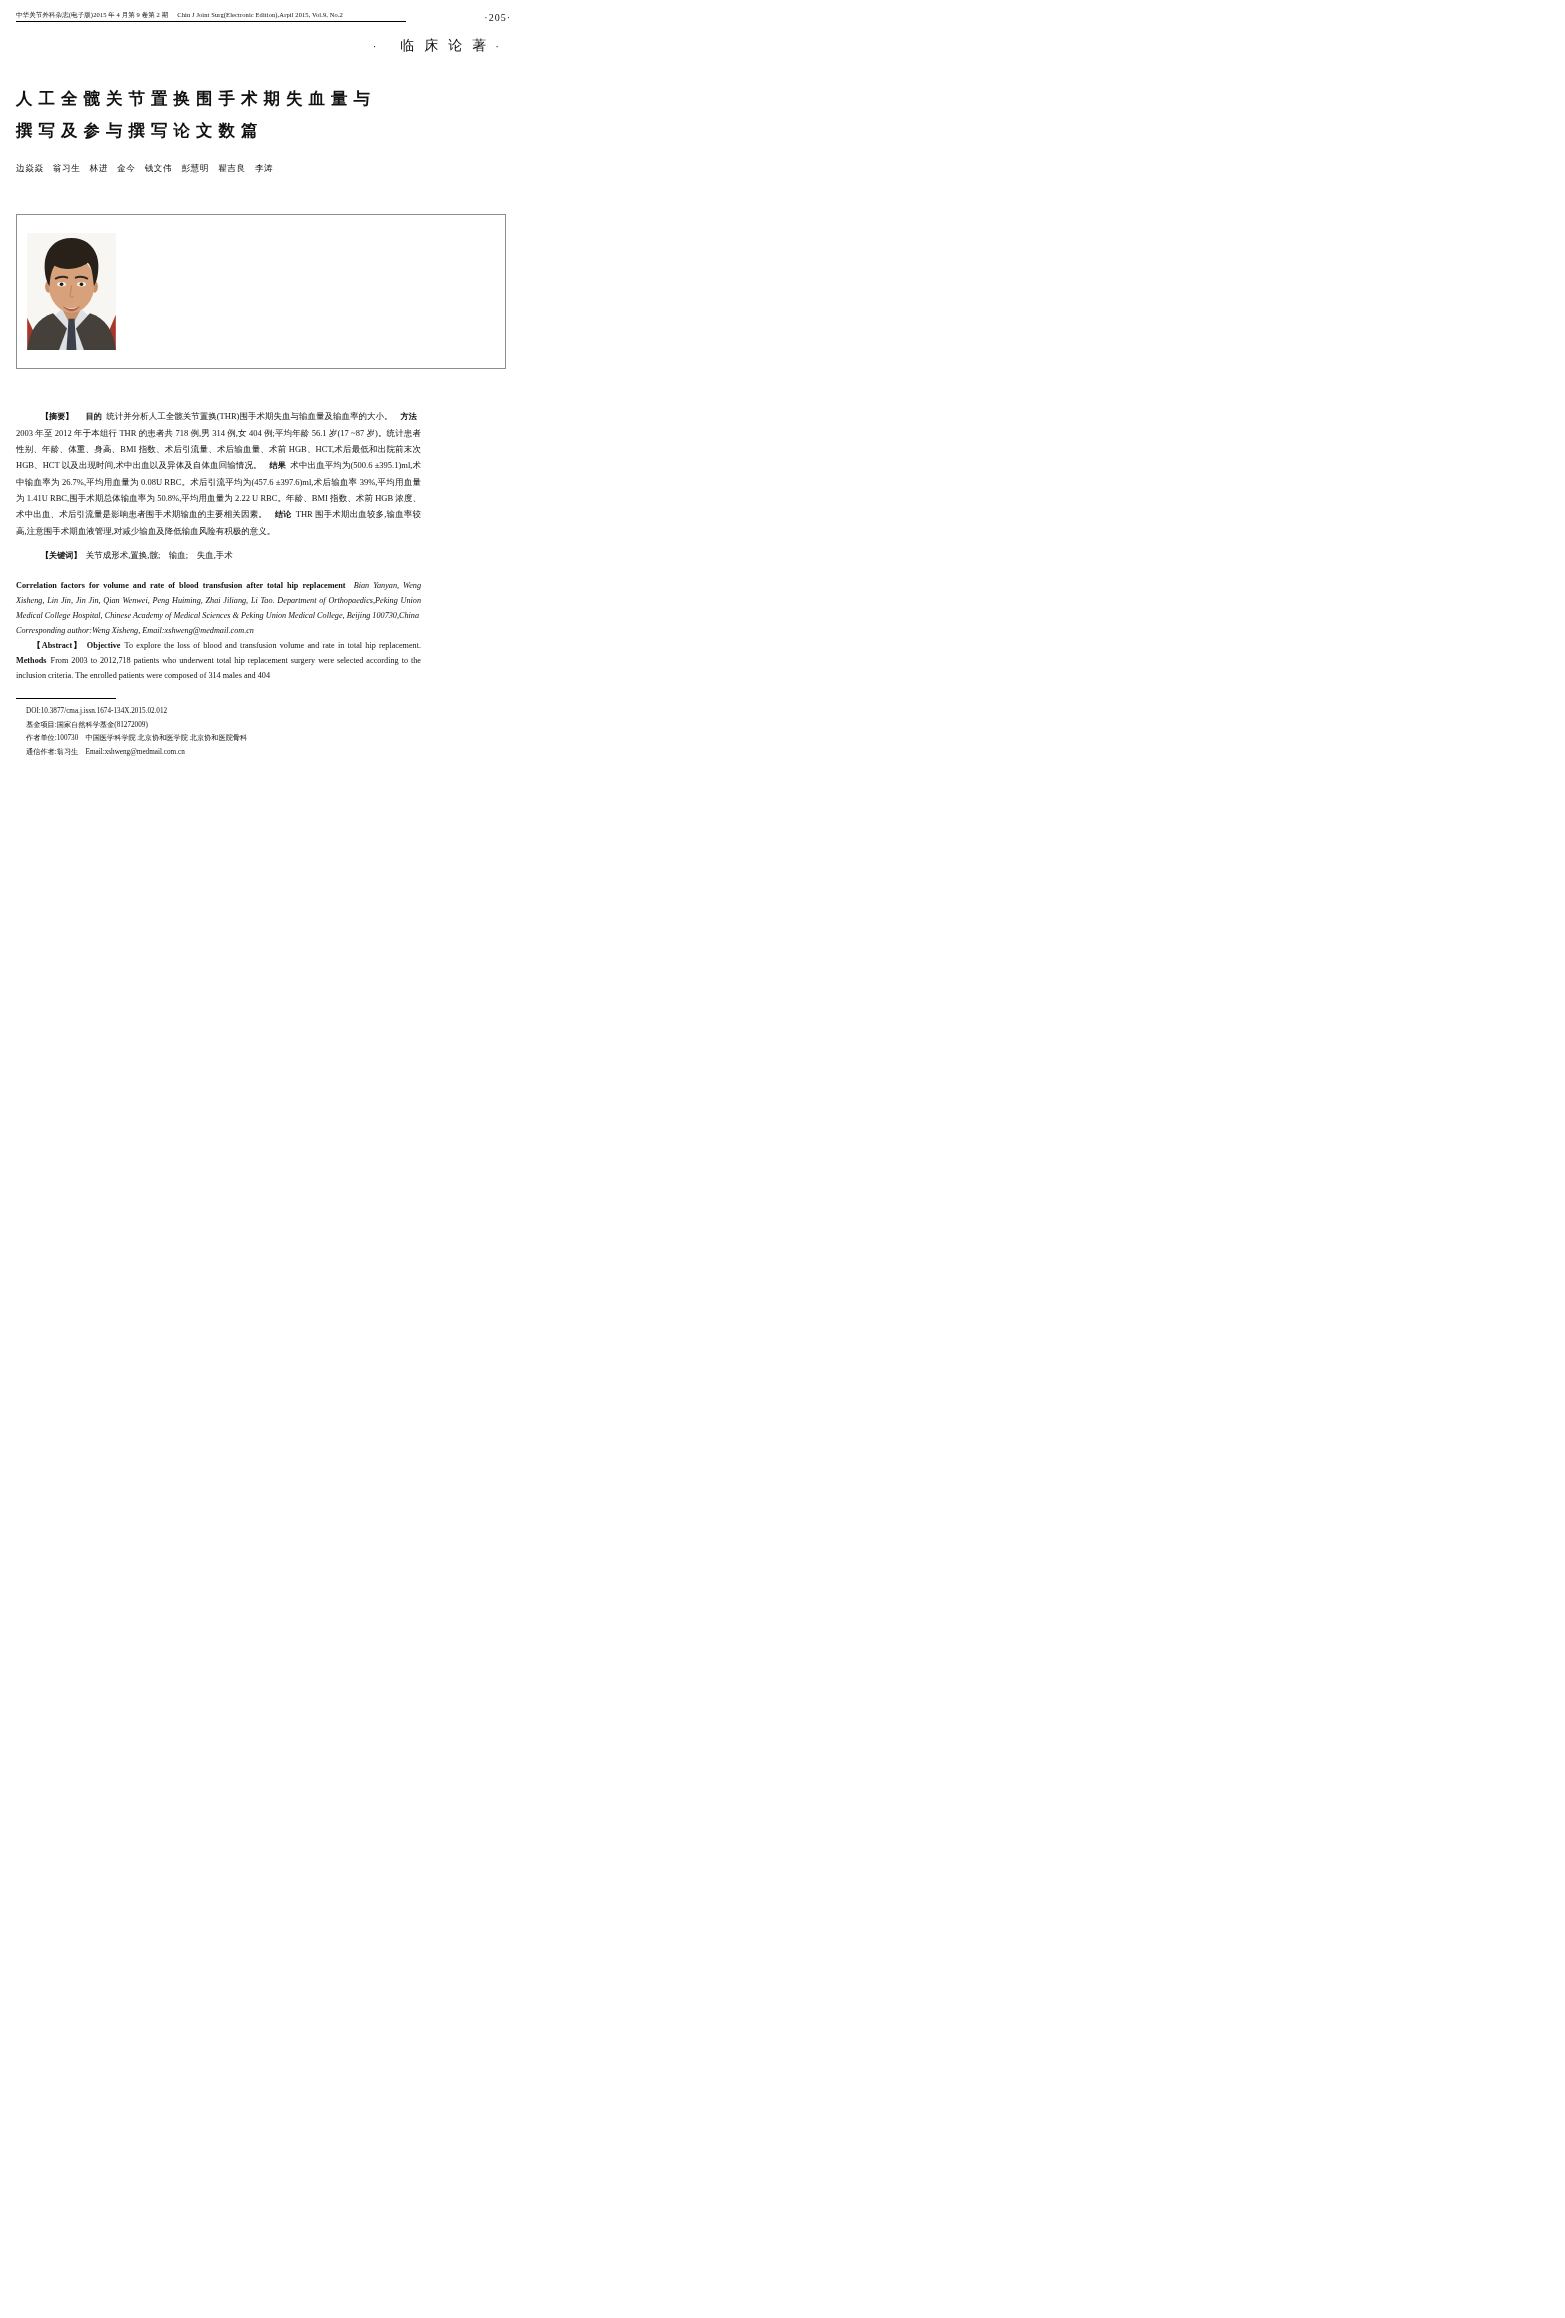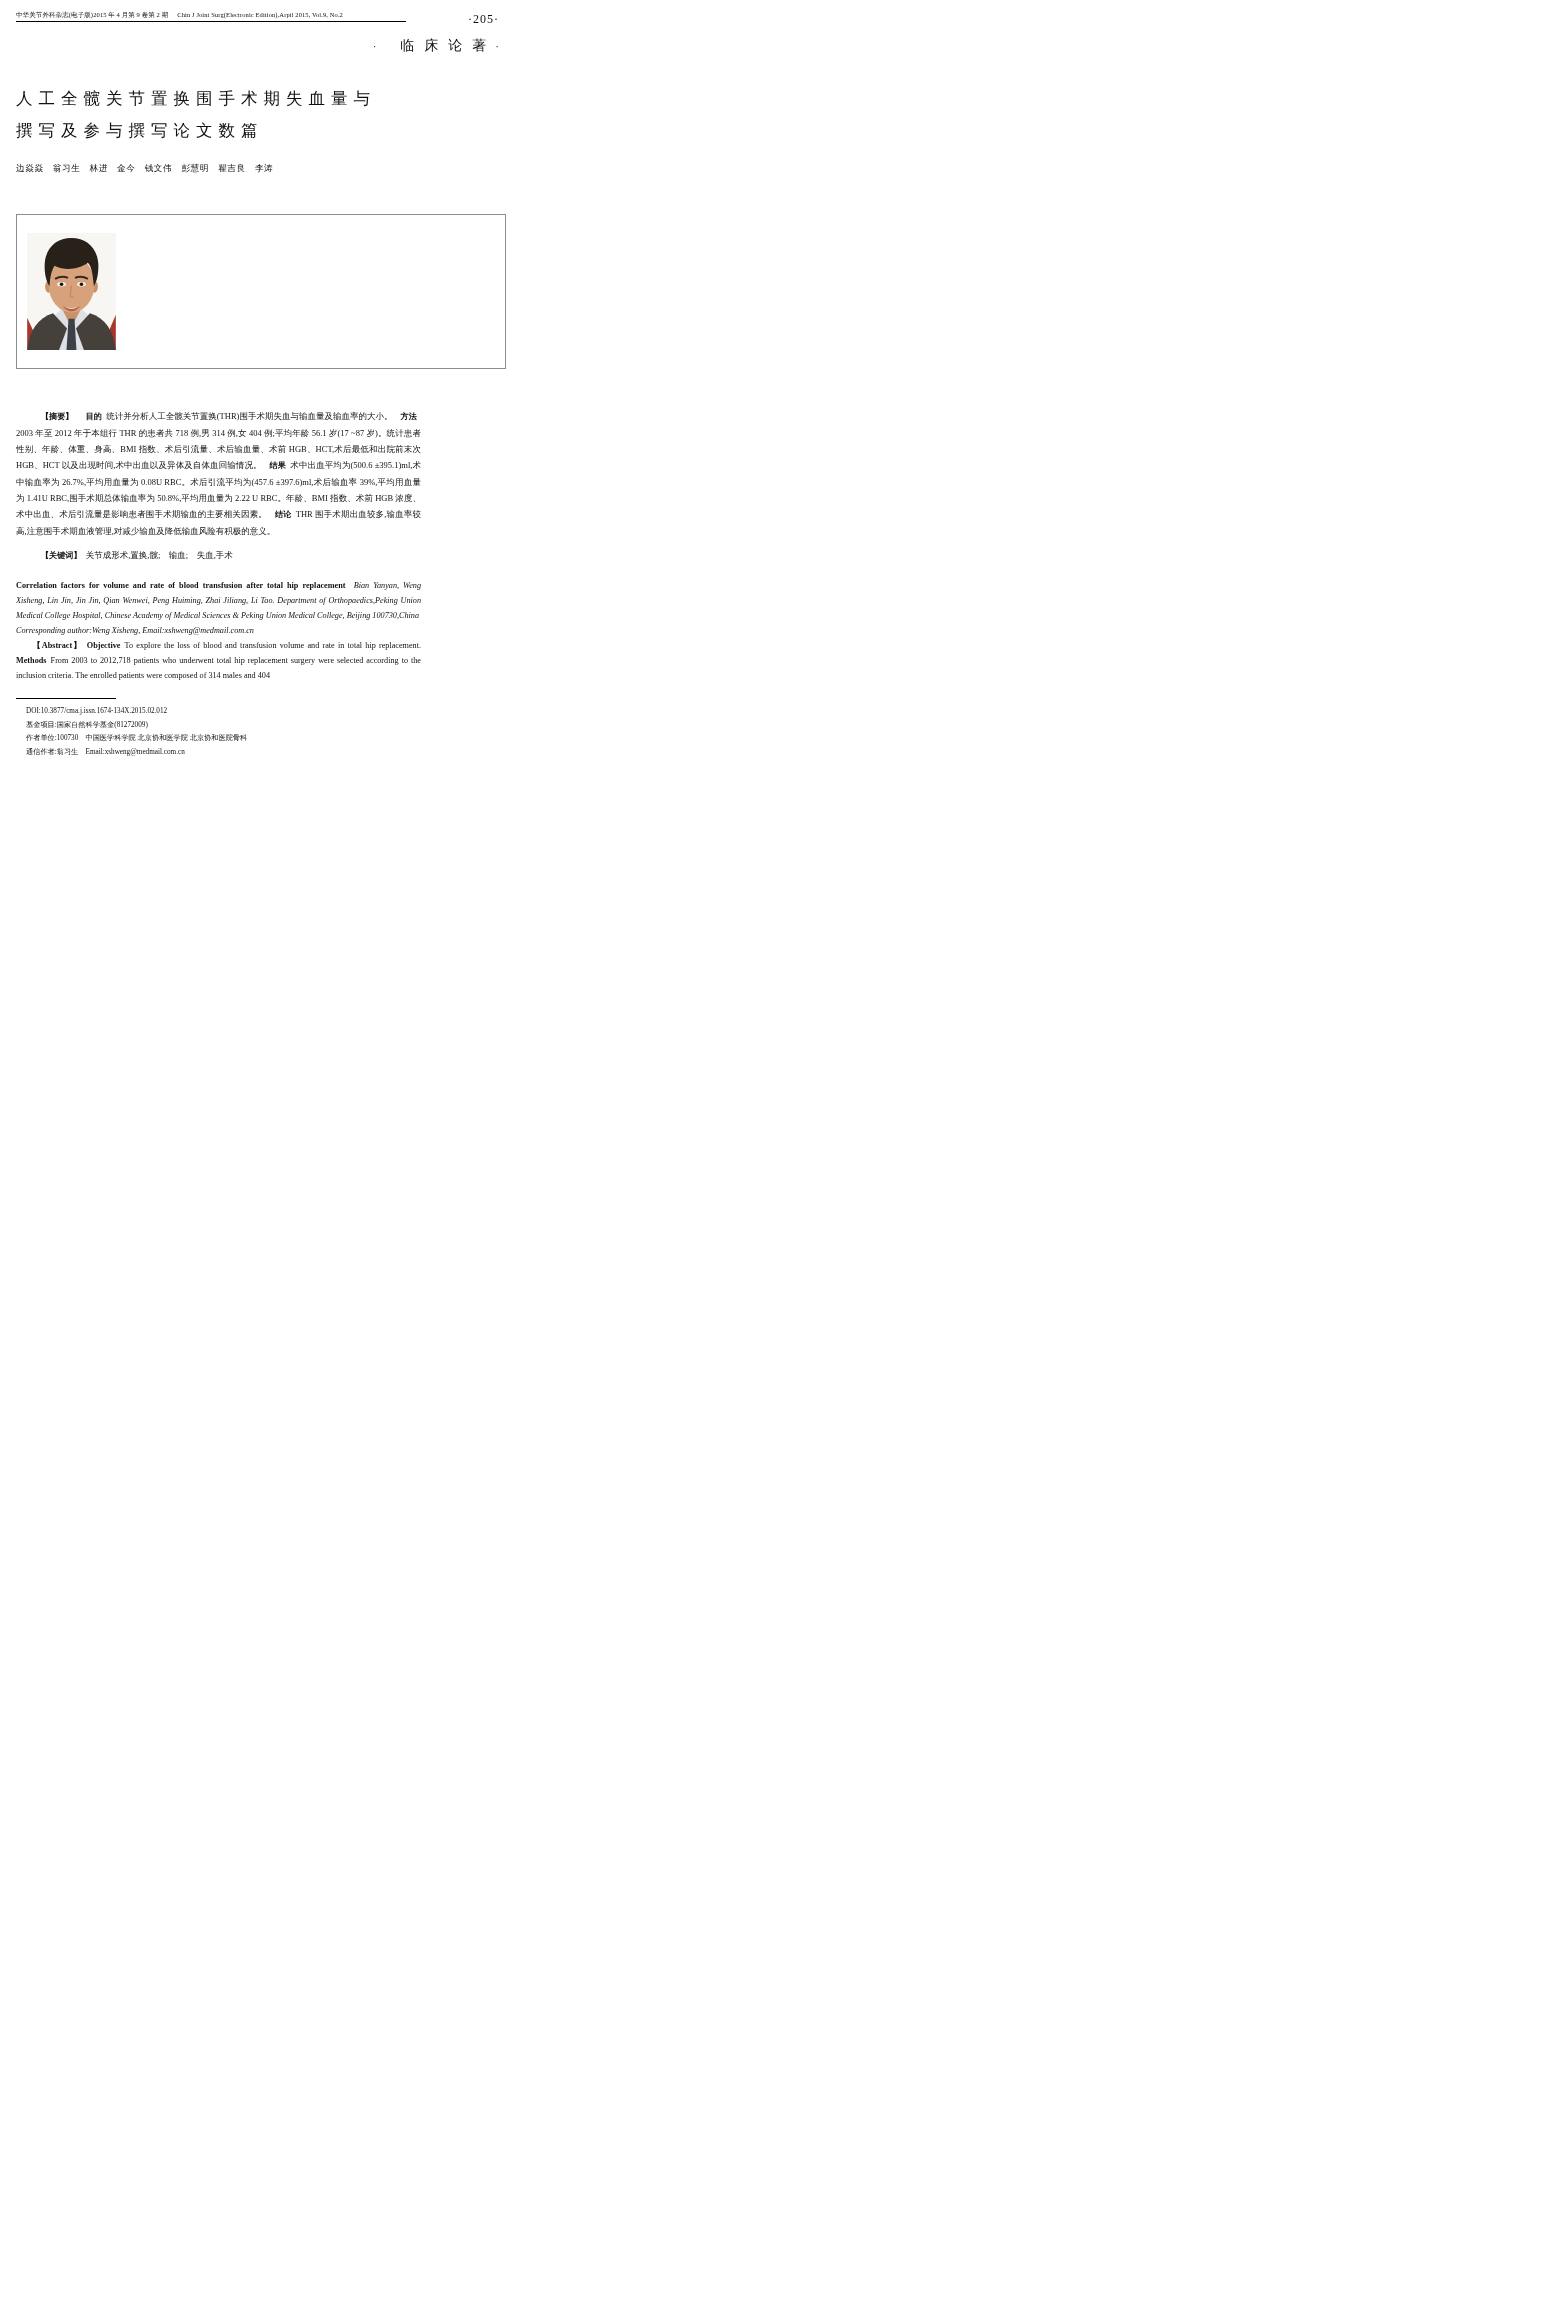--- a/index.html
+++ b/index.html
@@ -4,27 +4,27 @@
 <style>
   html,body{margin:0;padding:0;background:#ffffff;}
   .page{
     position:relative;width:522px;height:773px;background:#ffffff;
     font-family:"Liberation Serif","DejaVu Serif",serif;color:#111;overflow:hidden;
   }
   
   .journal-line{position:absolute;left:16px;top:11px;font-size:6.5px;white-space:nowrap;letter-spacing:0.1px;}
   .journal-line .en{margin-left:9px;}
   .header-rule{position:absolute;left:16px;top:20.5px;width:390px;border-top:0.8px solid #000;}
-  .page-num{position:absolute;top:11.5px;right:23px;font-size:12px;letter-spacing:1px;}
+  .page-num{position:absolute;top:11.5px;right:11px;font-size:10px;letter-spacing:1px;}
   .section-label{position:absolute;top:37px;right:23px;font-size:14px;display:flex;align-items:center;}
   .section-label .dot{font-size:11px;}
   .section-label .sl-text{letter-spacing:10px;margin-left:24px;margin-right:-1px;}
   .section-label .dot.right{margin-left:0px;}
   
-  .title{position:absolute;left:16px;top:83px;font-size:16.5px;font-weight:400;letter-spacing:6px;line-height:32px;}
+  .title{position:absolute;left:16px;top:83px;font-size:16.5px;font-weight:700;letter-spacing:6px;line-height:32px;}
   .authors{position:absolute;left:16px;top:163px;font-size:8.7px;letter-spacing:0.5px;}
   
   .bio-box{position:absolute;left:16px;top:214px;width:490px;height:155px;border:0.5px solid #8d8d8d;box-sizing:border-box;}
   .photo{position:absolute;left:9.5px;top:18px;width:89px;height:117px;}
   .bio-text{
     margin:0;position:absolute;left:111px;top:28px;width:372px;
     font-size:9px;line-height:17px;text-align:justify;text-indent:2em;
   }
   
   .abstract{

